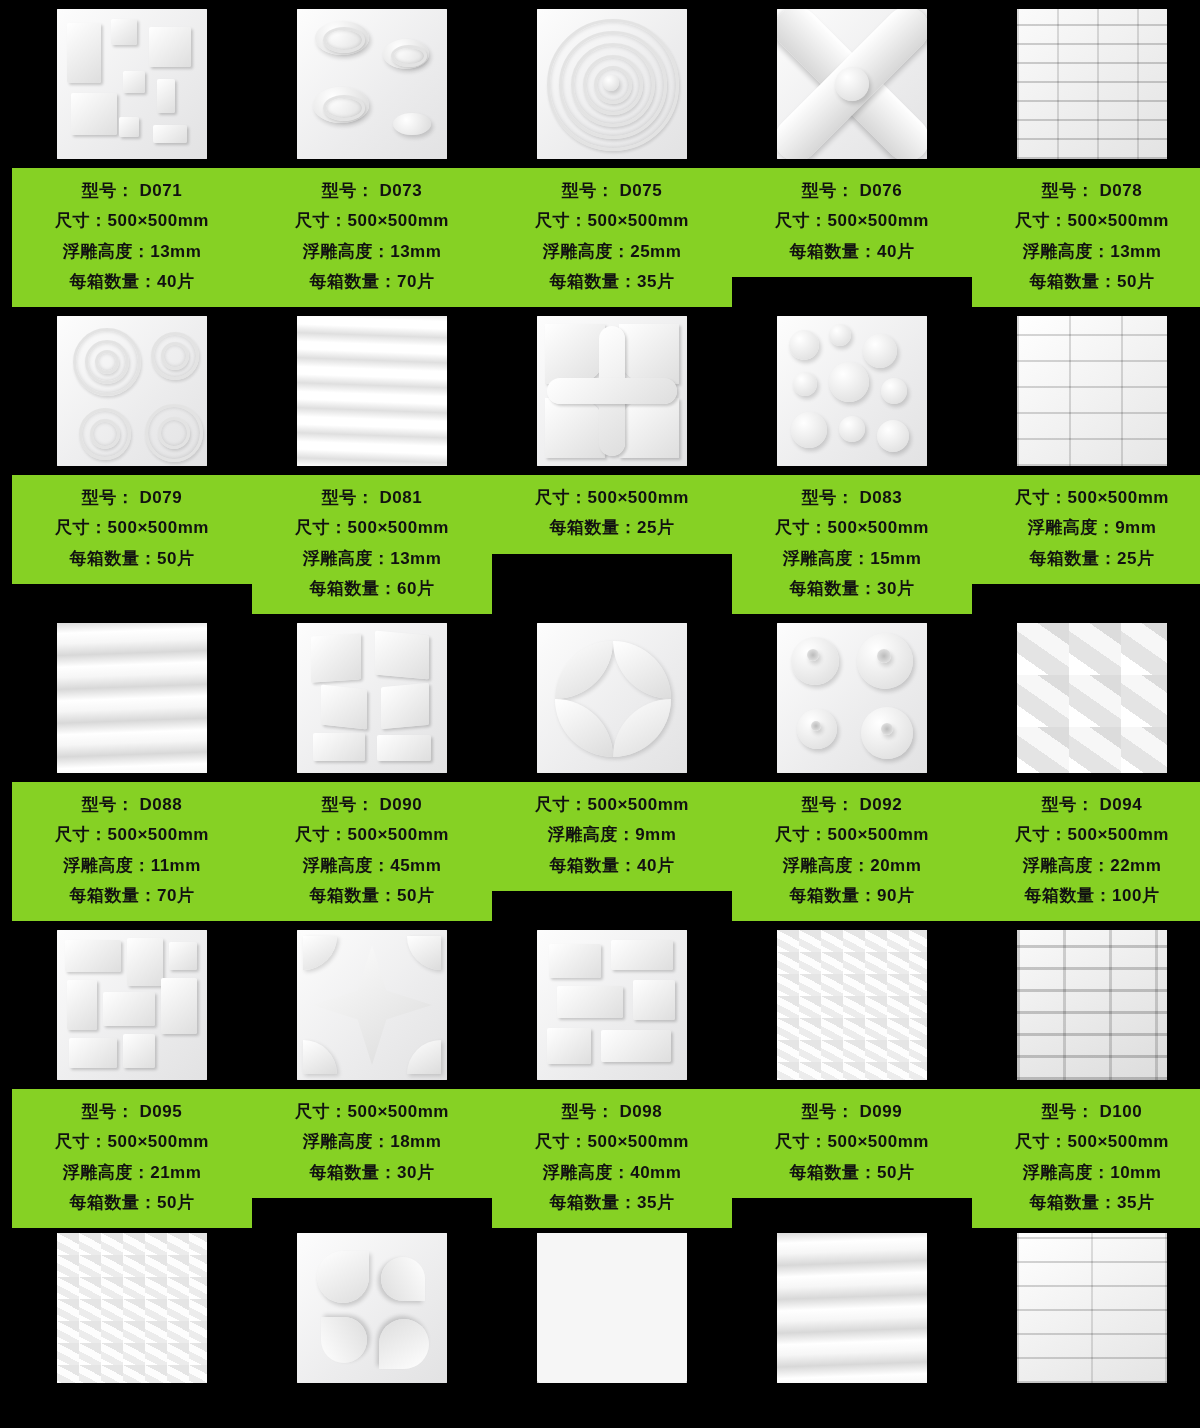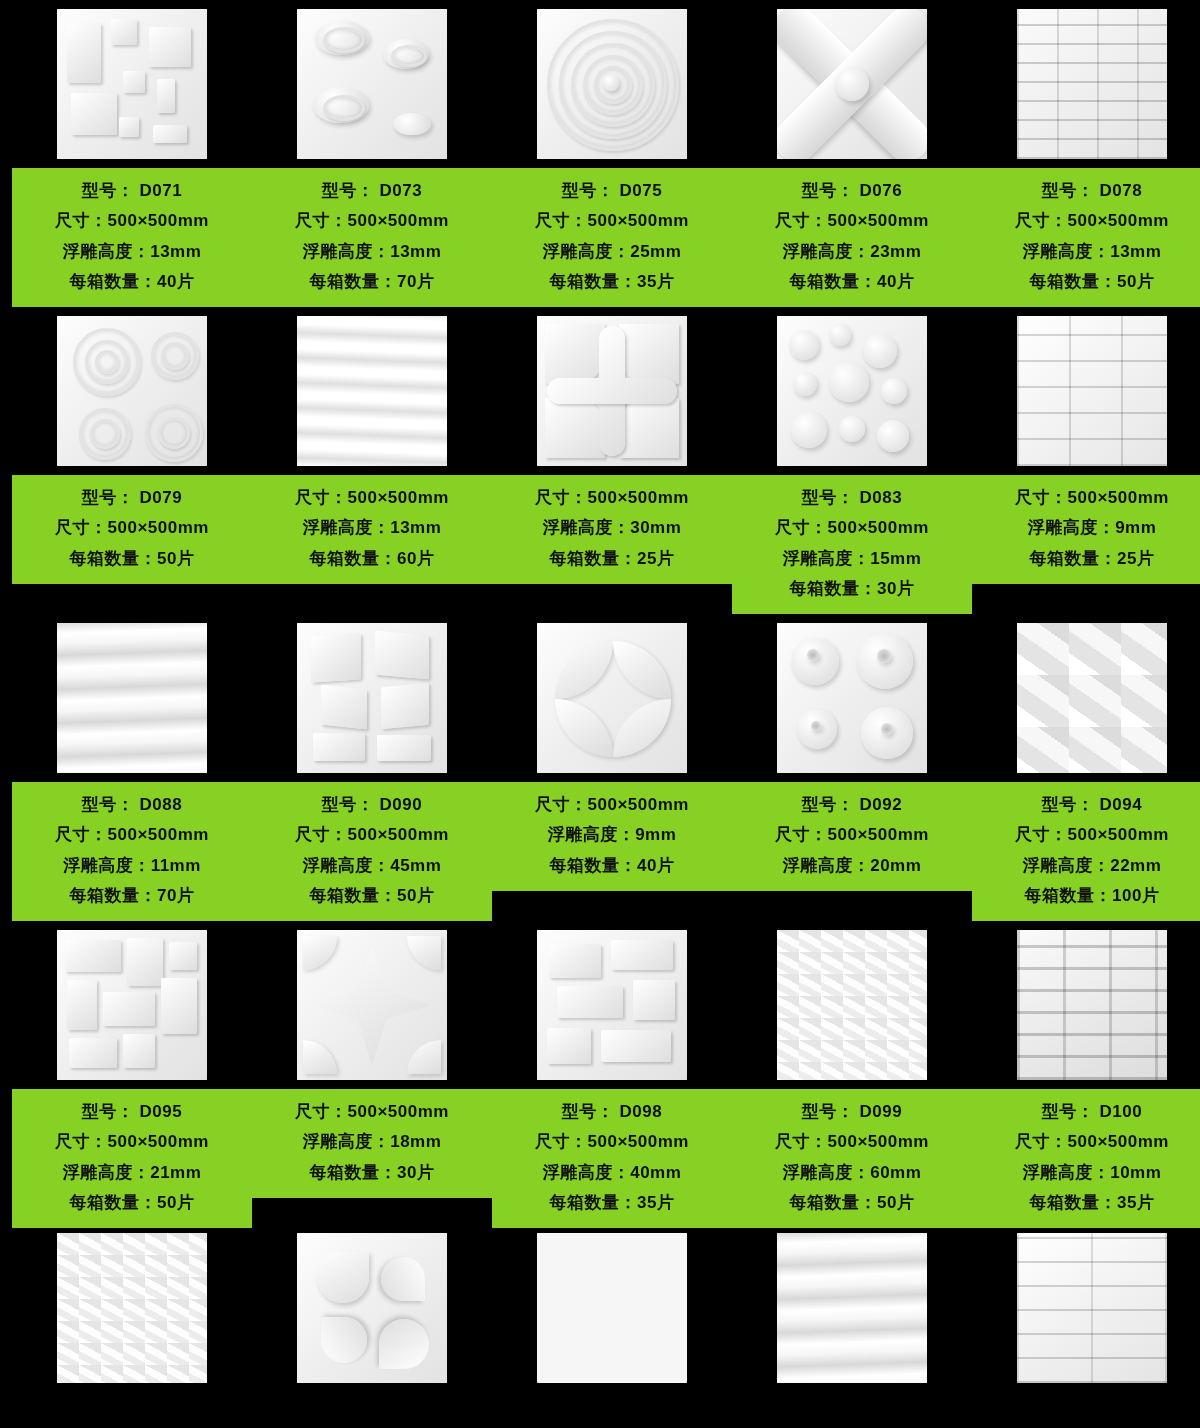--- a/index.html
+++ b/index.html
@@ -255,21 +255,20 @@
         <div class="thumb">
           <div class="p-base"></div>
           <div class="crossx" style="transform:rotate(45deg);"></div>
           <div class="crossx" style="transform:rotate(-45deg);"></div>
           <div class="circ" style="left:58px;top:58px;width:34px;height:34px;"></div>
         </div>
       </div>
       <div class="info">
         <div class="line"><span>型号：</span> <span>D076</span></div>
         <div class="line"><span>尺寸：</span><span>500×500mm</span></div>
-        <div class="line"><span>浮雕高度：</span><span>23mm</span></div>
         <div class="line"><span>每箱数量：</span><span>40片</span></div>
       </div>
     </div>
 
     <div class="cell">
       <div class="thumb-wrap">
         <div class="thumb">
           <div class="p-base"></div>
           <div class="brickbg2"></div>
         </div>
@@ -309,41 +308,41 @@
     </div>
 
     <div class="cell">
       <div class="thumb-wrap">
         <div class="thumb">
           <div class="p-base"></div>
           <div class="wavebg" style="transform:rotate(90deg) scale(1.25);"></div>
         </div>
       </div>
       <div class="info">
+        <div class="line"><span>型号：</span> <span>D081</span></div>
         <div class="line"><span>尺寸：</span><span>500×500mm</span></div>
         <div class="line"><span>浮雕高度：</span><span>13mm</span></div>
         <div class="line"><span>每箱数量：</span><span>60片</span></div>
       </div>
     </div>
 
     <div class="cell">
       <div class="thumb-wrap">
         <div class="thumb">
           <div class="p-base"></div>
           <div class="sq" style="left:8px;top:8px;width:60px;height:60px;border-radius:0 0 50% 0;"></div>
           <div class="sq" style="left:82px;top:8px;width:60px;height:60px;border-radius:0 0 0 50%;"></div>
           <div class="sq" style="left:8px;top:82px;width:60px;height:60px;border-radius:0 50% 0 0;"></div>
           <div class="sq" style="left:82px;top:82px;width:60px;height:60px;border-radius:50% 0 0 0;"></div>
           <div class="sq" style="left:62px;top:10px;width:26px;height:130px;border-radius:13px;"></div>
           <div class="sq" style="left:10px;top:62px;width:130px;height:26px;border-radius:13px;"></div>
         </div>
       </div>
       <div class="info">
         <div class="line"><span>尺寸：</span><span>500×500mm</span></div>
-        <div class="line"><span>浮雕高度：</span><span>30mm</span></div>
         <div class="line"><span>每箱数量：</span><span>25片</span></div>
       </div>
     </div>
 
     <div class="cell">
       <div class="thumb-wrap">
         <div class="thumb">
           <div class="p-base"></div>
           <div class="circ" style="left:12px;top:14px;width:30px;height:30px;"></div>
           <div class="circ" style="left:52px;top:8px;width:22px;height:22px;"></div>
@@ -445,20 +444,21 @@
           <div class="circ" style="left:20px;top:86px;width:40px;height:40px;"></div>
           <div class="circ" style="left:34px;top:98px;width:10px;height:10px;background:radial-gradient(circle,#bbb,#eee);"></div>
           <div class="circ" style="left:84px;top:84px;width:52px;height:52px;"></div>
           <div class="circ" style="left:104px;top:100px;width:12px;height:12px;background:radial-gradient(circle,#bbb,#eee);"></div>
         </div>
       </div>
       <div class="info">
         <div class="line"><span>型号：</span> <span>D092</span></div>
         <div class="line"><span>尺寸：</span><span>500×500mm</span></div>
         <div class="line"><span>浮雕高度：</span><span>20mm</span></div>
+        <div class="line"><span>每箱数量：</span><span>90片</span></div>
       </div>
     </div>
 
     <div class="cell">
       <div class="thumb-wrap">
         <div class="thumb">
           <div class="p-base"></div>
           <div class="facets"></div>
         </div>
       </div>
@@ -537,21 +537,20 @@
     <div class="cell">
       <div class="thumb-wrap">
         <div class="thumb">
           <div class="p-base"></div>
           <div class="facets-fine"></div>
         </div>
       </div>
       <div class="info">
         <div class="line"><span>型号：</span> <span>D099</span></div>
         <div class="line"><span>尺寸：</span><span>500×500mm</span></div>
-        <div class="line"><span>浮雕高度：</span><span>60mm</span></div>
         <div class="line"><span>每箱数量：</span><span>50片</span></div>
       </div>
     </div>
 
     <div class="cell">
       <div class="thumb-wrap">
         <div class="thumb">
           <div class="p-base"></div>
           <div class="brickbg2" style="background:
             repeating-linear-gradient(0deg, rgba(0,0,0,0.20) 0 3px, rgba(0,0,0,0) 3px 22px),

